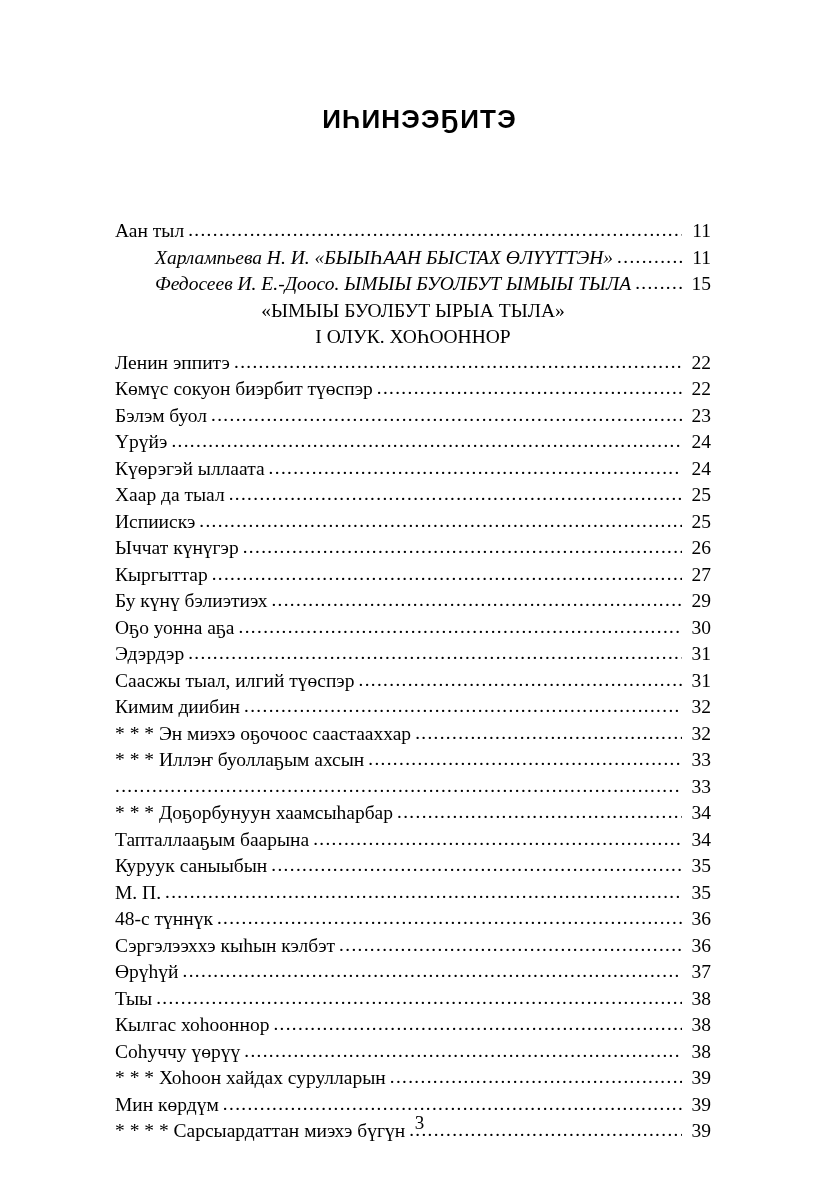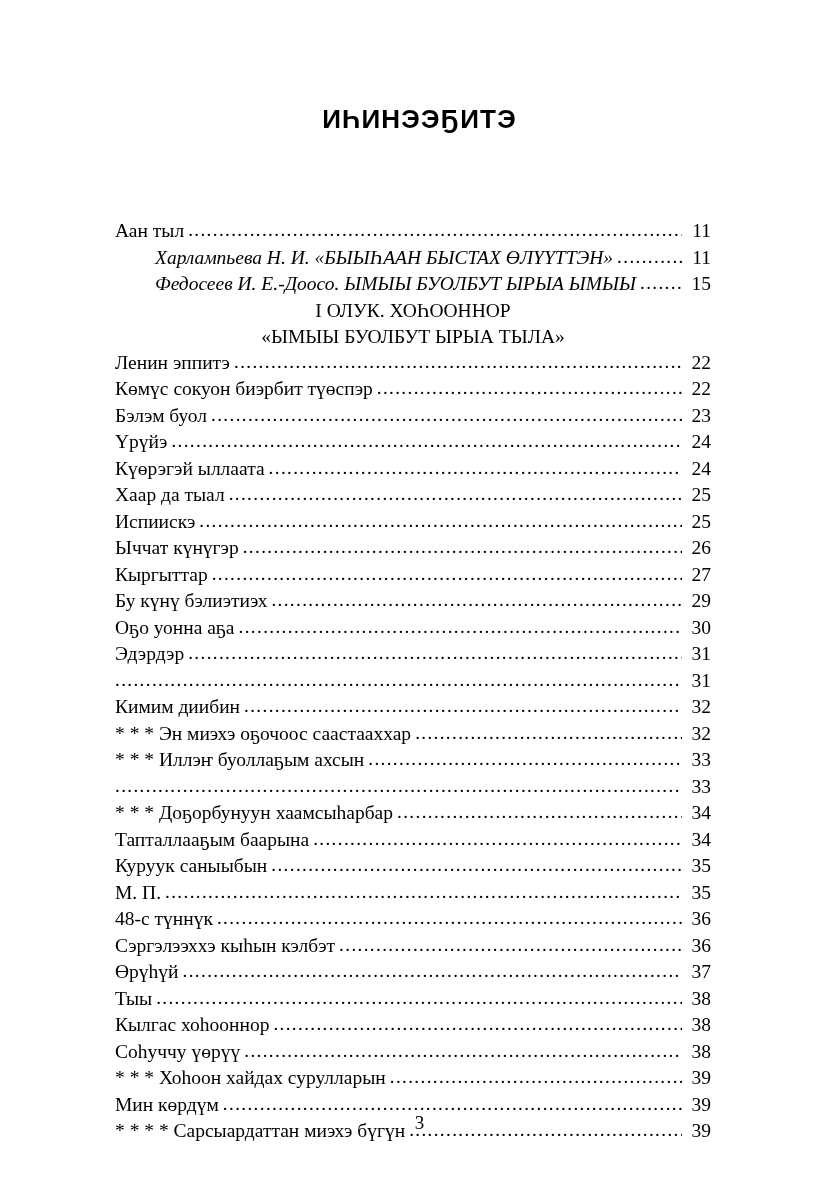--- a/index.html
+++ b/index.html
@@ -93,26 +93,26 @@
         <span class="label">Аан тыл</span>
         <span class="dots">....................................................................................................................</span>
         <span class="page-num">11</span>
       </div>
       <div class="entry italic">
         <span class="label">Харлампьева Н. И. «БЫЫҺААН БЫСТАХ ӨЛҮҮТТЭН»</span>
         <span class="dots">....................................................................................................................</span>
         <span class="page-num">11</span>
       </div>
       <div class="entry italic">
-        <span class="label">Федосеев И. Е.-Доосо. ЫМЫЫ БУОЛБУТ ЫРЫА ЫМЫЫ</span>
+        <span class="label">Федосеев И. Е.-Доосо. ЫМЫЫ БУОЛБУТ ЫМЫЫ ТЫЛА</span>
         <span class="dots">....................................................................................................................</span>
         <span class="page-num">15</span>
       </div>
+      <div class="section-head">«ЫМЫЫ БУОЛБУТ ЫРЫА ТЫЛА»</div>
       <div class="section-head">I ОЛУК. ХОҺООННОР</div>
-      <div class="section-head">«ЫМЫЫ БУОЛБУТ ЫРЫА ТЫЛА»</div>
       <div class="entry">
         <span class="label">Ленин эппитэ</span>
         <span class="dots">....................................................................................................................</span>
         <span class="page-num">22</span>
       </div>
       <div class="entry">
         <span class="label">Көмүс сокуон биэрбит түөспэр</span>
         <span class="dots">....................................................................................................................</span>
         <span class="page-num">22</span>
       </div>
@@ -160,20 +160,21 @@
         <span class="label">Оҕо уонна аҕа</span>
         <span class="dots">....................................................................................................................</span>
         <span class="page-num">30</span>
       </div>
       <div class="entry">
         <span class="label">Эдэрдэр</span>
         <span class="dots">....................................................................................................................</span>
         <span class="page-num">31</span>
       </div>
       <div class="entry">
+        <span class="label">Саасжы тыал, илгий түөспэр</span>
         <span class="dots">....................................................................................................................</span>
         <span class="page-num">31</span>
       </div>
       <div class="entry">
         <span class="label">Кимим диибин</span>
         <span class="dots">....................................................................................................................</span>
         <span class="page-num">32</span>
       </div>
       <div class="entry">
         <span class="label">* * * Эн миэхэ оҕочоос саастааххар</span>

